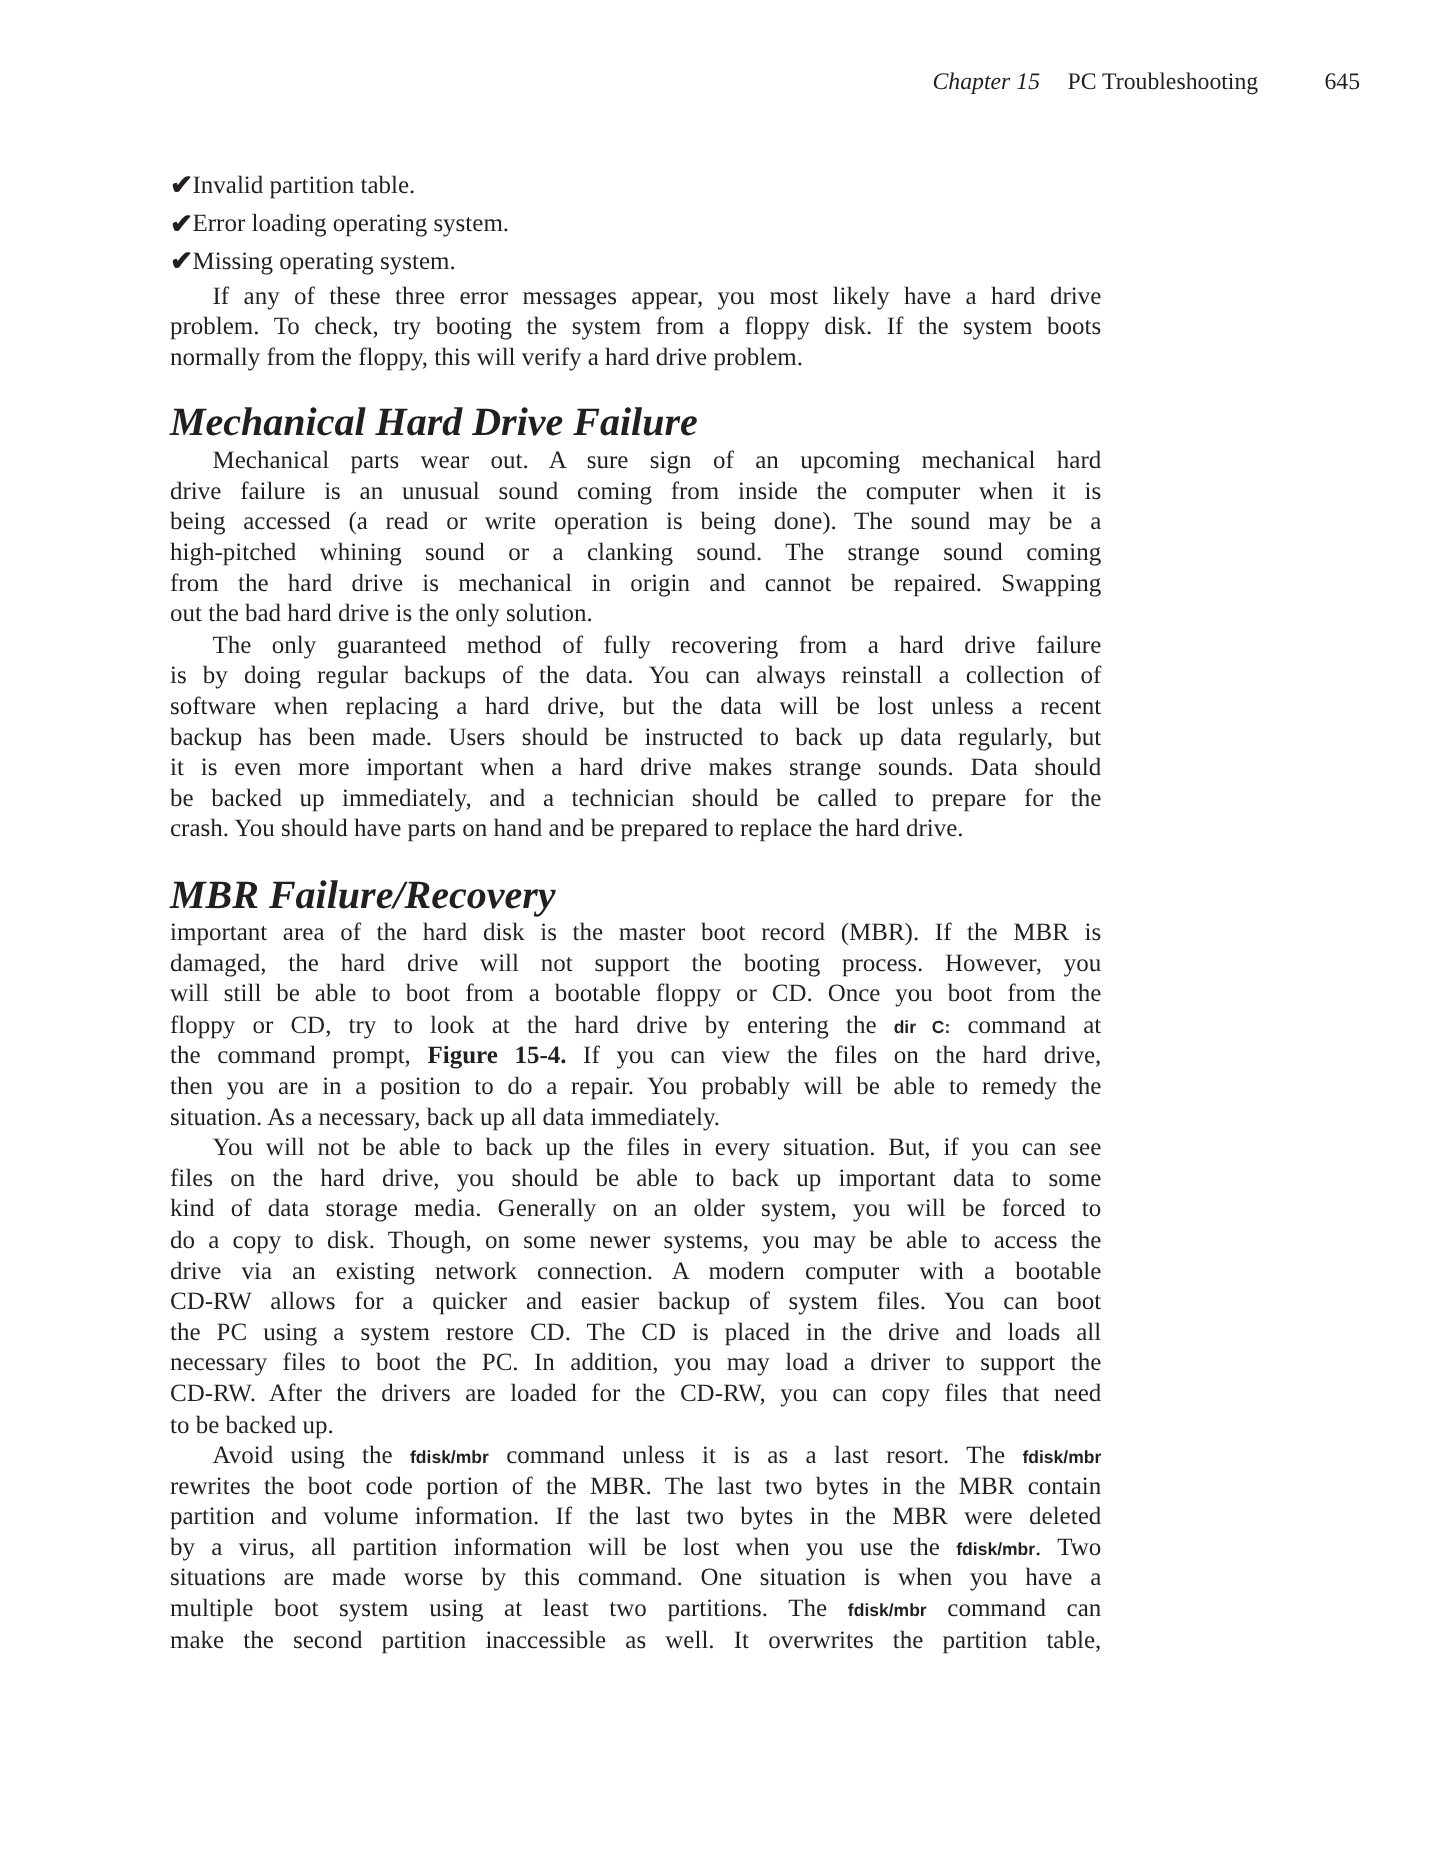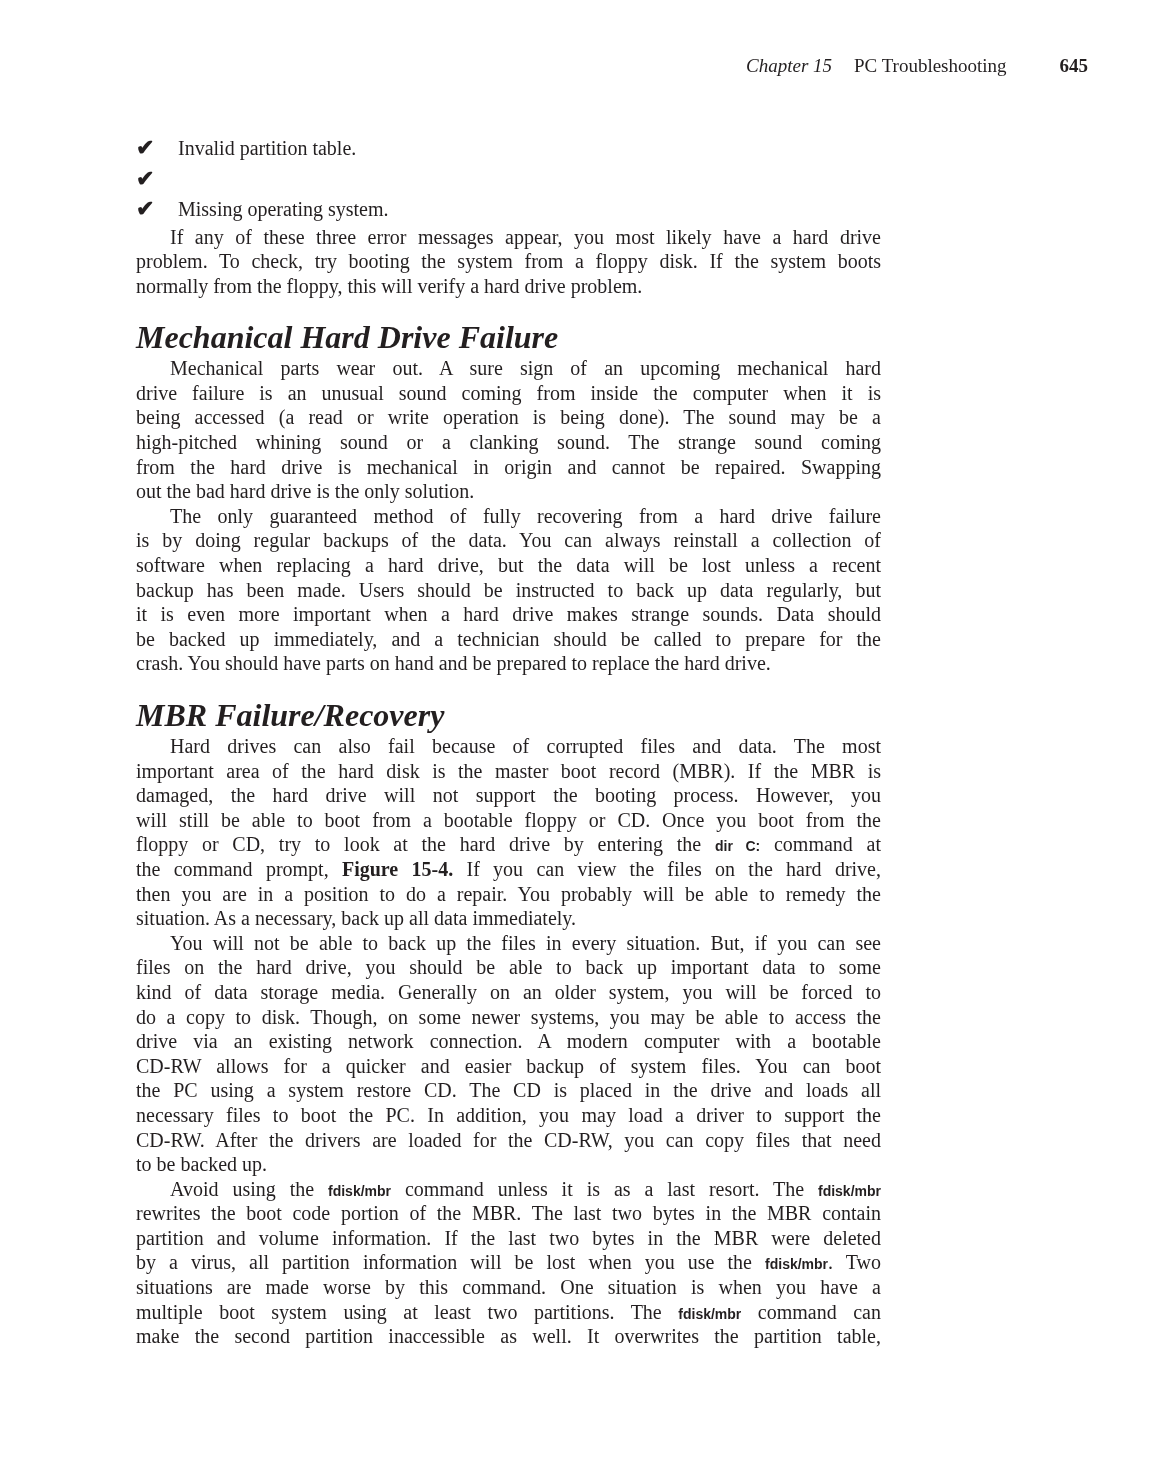--- a/index.html
+++ b/index.html
@@ -2,25 +2,25 @@
 <html><head>
 <meta charset="utf-8">
 <style>
   html, body { margin: 0; padding: 0; background: #ffffff; }
   body { width: 1156px; height: 1479px; position: relative; overflow: hidden;
          font-family: "Liberation Serif", "DejaVu Serif", serif; color: #231f20; }
   .page-header { position: absolute; top: 52px; left: 0; width: 1088px; height: 28px;
                  font-size: 19px; line-height: 28px; text-align: right; }
   .page-header .chapter { position: absolute; left: 746px; font-style: italic; }
   .page-header .title { position: absolute; left: 854px; }
-  .page-header .pagenum { position: absolute; right: 0; font-weight: bold; }
+  .page-header .pagenum { position: absolute; right: 0; font-weight: normal; }
   .content { position: absolute; left: 136px; top: 133px; width: 745px; }
   .bullet { height: 30.5px; line-height: 30.5px; font-size: 20px; position: relative; white-space: nowrap; }
   .bullet .check { position: absolute; left: 0; top: 0; font-size: 22px; font-weight: bold; }
-  .bullet .btext { position: absolute; left: 42px; }
+  .bullet .btext { position: absolute; left: 18px; }
   .para { font-size: 20px; line-height: 24.6px; }
   .line { display: block; white-space: nowrap; height: 24.6px; text-align: justify; text-align-last: justify; }
   .line.last { text-align-last: left; }
   .line.indent { padding-left: 34px; }
   .heading { font-style: italic; font-weight: bold; font-size: 32px; line-height: 34px; white-space: nowrap; }
   .cmd { font-family: "Liberation Sans", "DejaVu Sans", sans-serif; font-weight: bold; font-size: 14px; }
   .fig { font-weight: bold; }
 </style>
 </head>
 <body>
@@ -33,20 +33,21 @@
 
 <div class="content">
 
   <div>
     <div class="bullet">
       <span class="check">✔</span>
       <span class="btext">Invalid partition table.</span>
     </div>
     <div class="bullet">
       <span class="check">✔</span>
+      <span class="btext">Error loading operating system.</span>
     </div>
     <div class="bullet">
       <span class="check">✔</span>
       <span class="btext">Missing operating system.</span>
     </div>
   </div>
 
   <div class="para" style="margin-top:0px;">
     <span class="line indent">If any of these three error messages appear, you most likely have a hard drive</span>
     <span class="line">problem. To check, try booting the system from a floppy disk. If the system boots</span>
@@ -70,21 +71,20 @@
     <span class="line">software when replacing a hard drive, but the data will be lost unless a recent</span>
     <span class="line">backup has been made. Users should be instructed to back up data regularly, but</span>
     <span class="line">it is even more important when a hard drive makes strange sounds. Data should</span>
     <span class="line">be backed up immediately, and a technician should be called to prepare for the</span>
     <span class="line last">crash. You should have parts on hand and be prepared to replace the hard drive.</span>
   </div>
 
   <div class="heading" style="margin-top:22px;">MBR Failure/Recovery</div>
 
   <div class="para" style="margin-top:2px;">
-    <span class="line indent">Hard drives can also fail because of corrupted files and data. The most</span>
     <span class="line">important area of the hard disk is the master boot record (MBR). If the MBR is</span>
     <span class="line">damaged, the hard drive will not support the booting process. However, you</span>
     <span class="line">will still be able to boot from a bootable floppy or CD. Once you boot from the</span>
     <span class="line"><span>floppy or CD, try to look at the hard drive by entering the </span><span class="cmd">dir C:</span><span> command at</span></span>
     <span class="line"><span>the command prompt, </span><span class="fig">Figure 15-4.</span><span> If you can view the files on the hard drive,</span></span>
     <span class="line">then you are in a position to do a repair. You probably will be able to remedy the</span>
     <span class="line last">situation. As a necessary, back up all data immediately.</span>
   </div>
 
   <div class="para">

